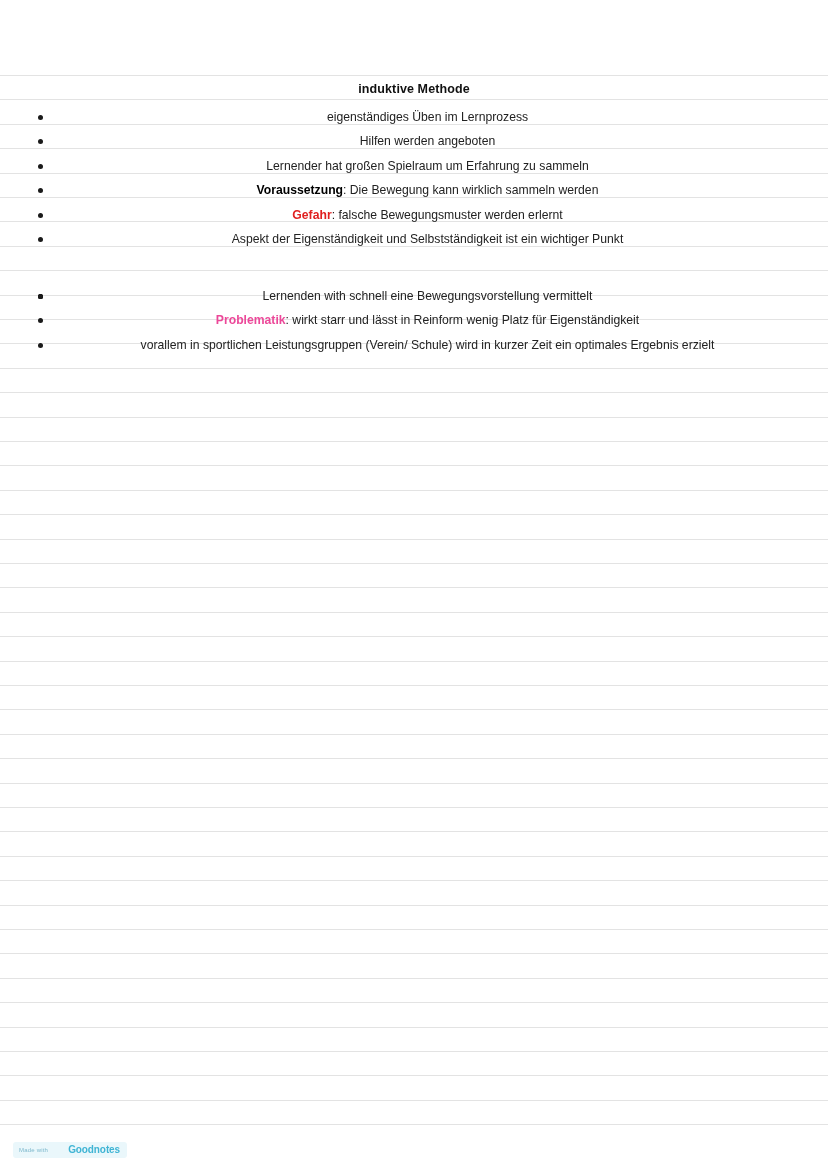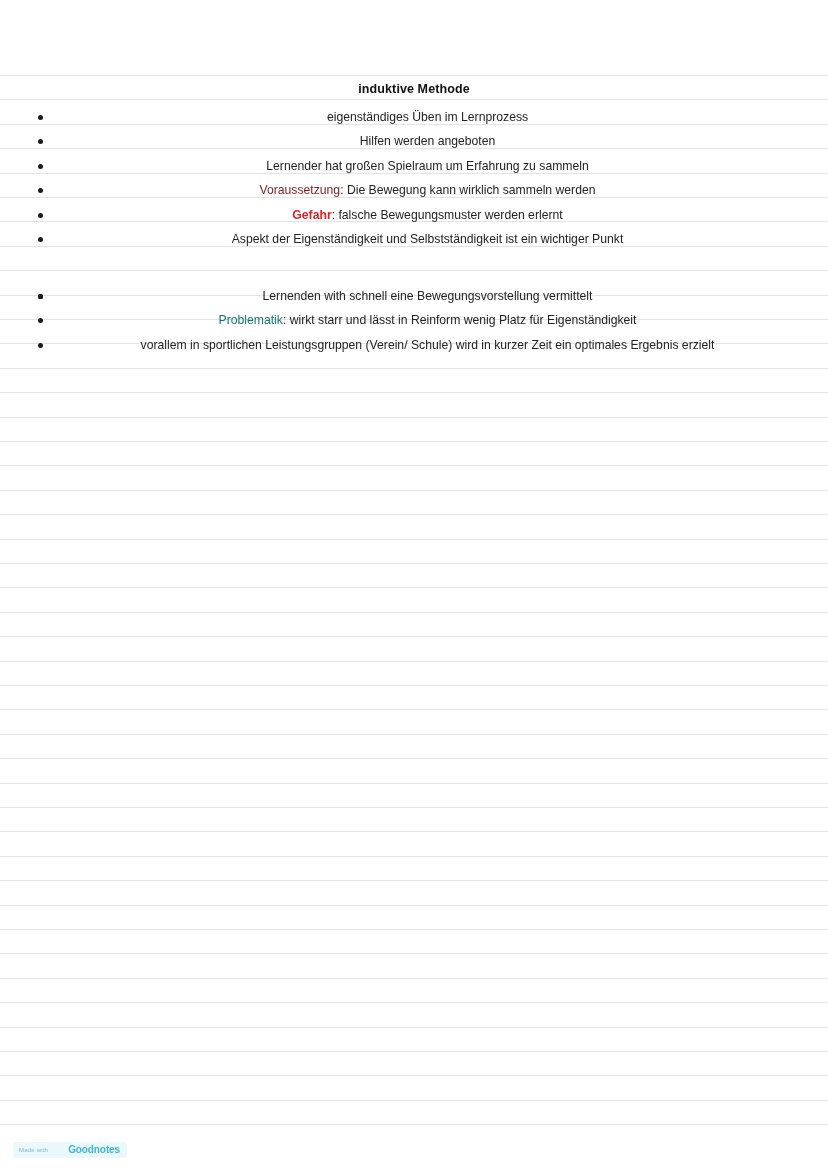--- a/index.html
+++ b/index.html
@@ -74,23 +74,23 @@
   }
   ul.bullets li .dot {
     position: absolute;
     left: 5px;
     top: 10px;
     width: 5px;
     height: 5px;
     border-radius: 50%;
     background: #1a1a1a;
   }
-  .kw-green { color: #7f1d1d; font-weight: normal; }
+  .kw-green { color: #000000; font-weight: bold; }
   .kw-red   { color: #e02020; font-weight: bold; }
-  .kw-bold  { font-weight: normal; color: #0f766e; }
+  .kw-bold  { font-weight: bold; color: #ec4899; }
 
   
   .badge {
     position: absolute;
     left: 13px;
     bottom: 13px;
     display: flex;
     align-items: center;
     gap: 4px;
     background: #eaf7fb;

